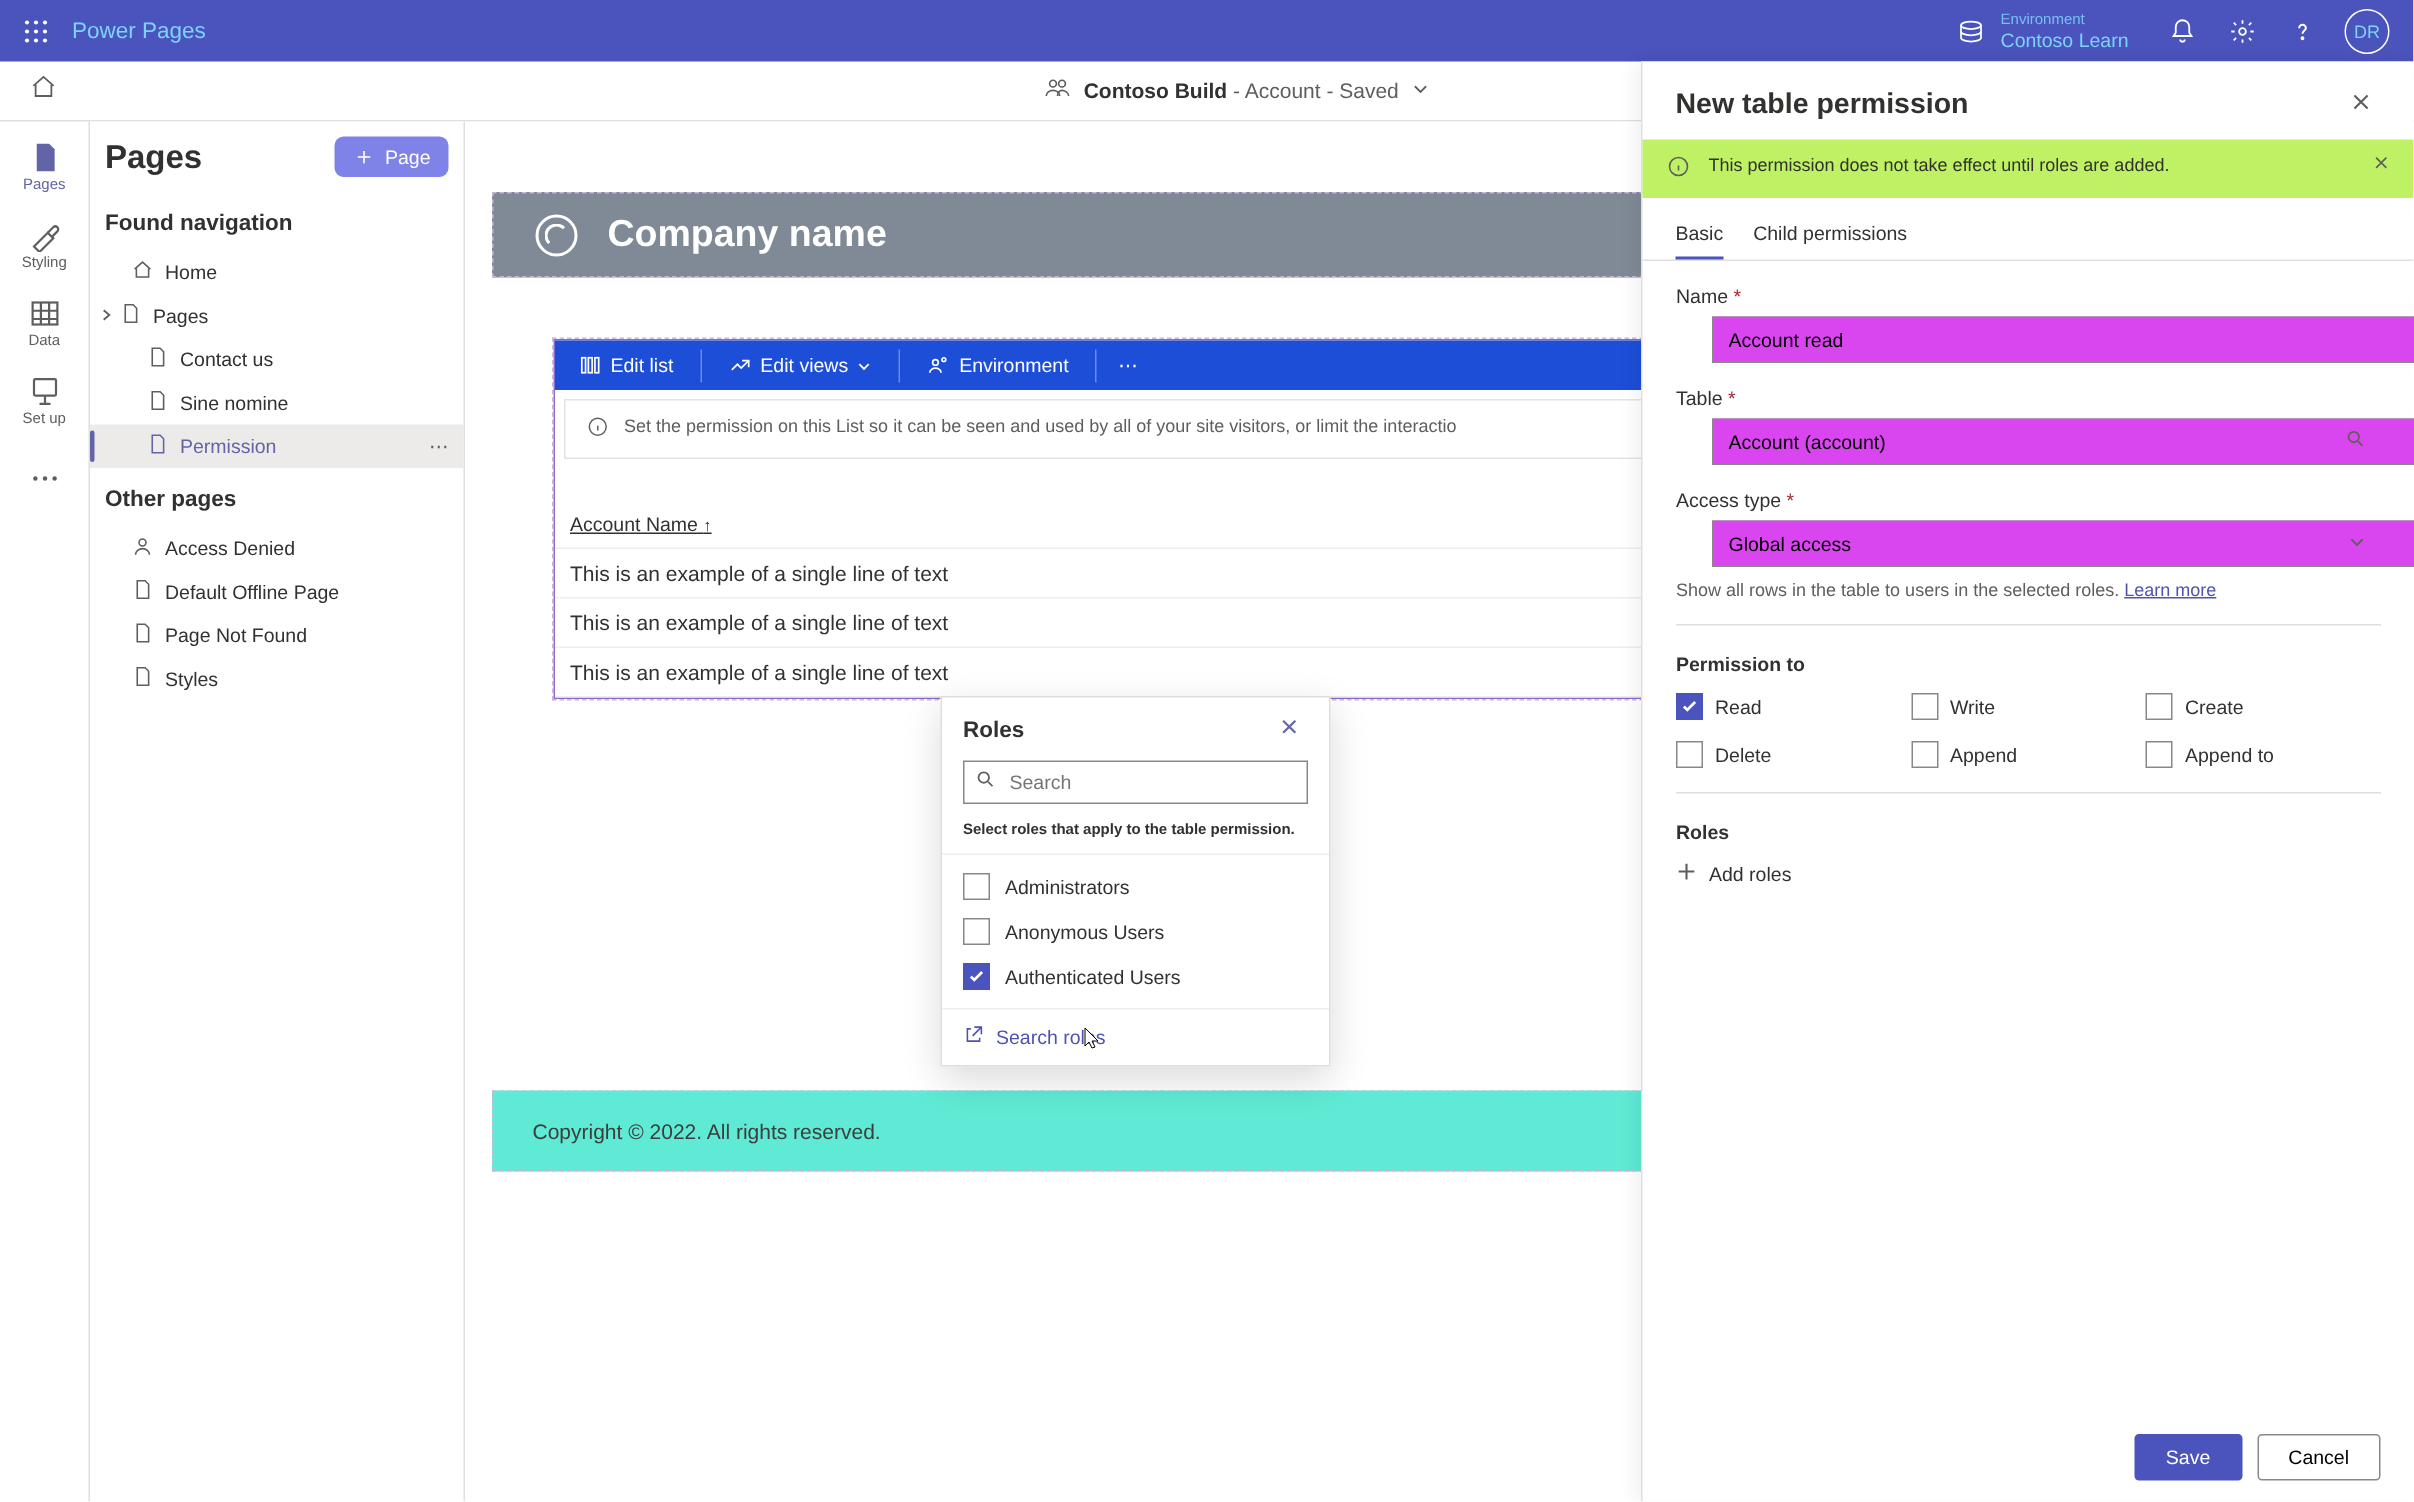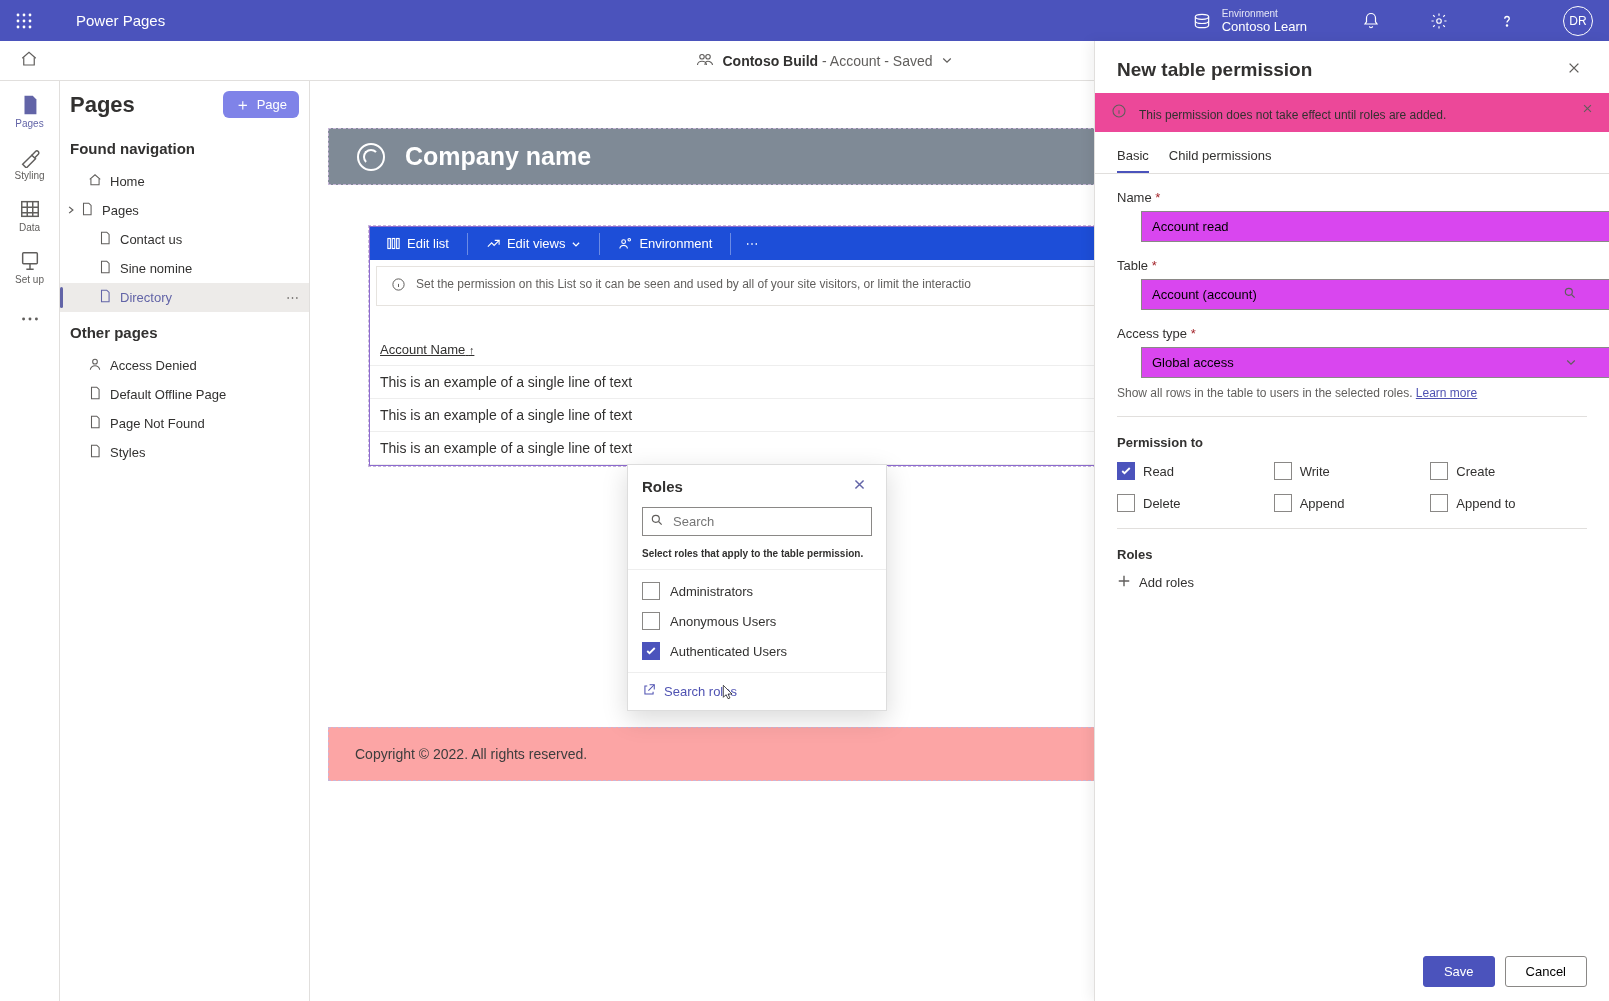--- a/index.html
+++ b/index.html
@@ -13,21 +13,21 @@
     --text-muted: #605e5c;
     --bg-subtle: #f3f2f1;
     --bg-page: #faf9f8;
     --header-bg: #7f8a96;
     --link: #4f52b2;
   }
   * { box-sizing: border-box; font-family: "Segoe UI", Arial, sans-serif; }
   body { margin:0; height:1001px; width:1609px; overflow:hidden; color:var(--text); background:#fff; position:relative;}
   
   
-  .topbar { background: var(--brand); color:#ffffff; height:41px; display:flex; align-items:center; padding:0 8px;gap:28px; }
+  .topbar { background: var(--brand); color:#7dd3fc; height:41px; display:flex; align-items:center; padding:0 8px; }
   .topbar .waffle { width:32px; height:32px; display:flex; align-items:center; justify-content:center; border-radius:4px;}
   .topbar .title { font-size:15px; margin-left:8px;}
   .topbar .spacer { flex:1;}
   .env { display:flex; align-items:center; gap:8px; margin-right:16px;}
   .env-icon { width:24px; height:24px; display:flex; align-items:center; justify-content:center;}
   .env-text .lbl { font-size:10px; opacity:.85;}
   .env-text .val { font-size:13px;}
   .topbar .icon-btn { width:40px; height:40px; display:flex; align-items:center; justify-content:center;}
   .avatar { width:30px; height:30px; border-radius:50%; border:1.5px solid #fff; display:flex; align-items:center; justify-content:center; font-size:12px; margin:0 8px;}
   
@@ -110,28 +110,28 @@
   .tb-btn { background:transparent; color:#fff; border:none; padding:6px 12px; font-size:13px; display:flex; align-items:center; gap:6px; border-radius:3px;}
   .tb-sep{ width:1px; height:22px; background:rgba(255,255,255,.35); margin:0 2px;}
   .tb-btn.more{ padding:6px 8px;}
   .perm-hint { padding:10px 14px; display:flex; gap:10px; align-items:flex-start; background:#fff; margin:6px; border:1px solid #e6e3df; font-size:12px; color:var(--text-muted);}
   .grid { width:100%; margin-top:28px; border-collapse:collapse;}
   .grid th, .grid td { text-align:left; padding:8px 10px; font-size:14px; border-bottom:1px solid #eee;}
   .grid th { font-weight:400; font-size:13px;}
   .grid th .sort{ font-size:11px;}
   .grid th a{ color:var(--text); text-decoration:underline;}
   
-  .footer { margin-top:260px; background:#fca5a5; padding:18px 26px; border:1px dashed #c7b6d8; font-size:14px; color:#3d3d3d;}
+  .footer { margin-top:260px; background:#5eead4; padding:18px 26px; border:1px dashed #c7b6d8; font-size:14px; color:#3d3d3d;}
   
   
   .right-panel { position:absolute; top:41px; right:0; bottom:0; width:515px; background:#fff; border-left:1px solid var(--border); display:flex; flex-direction:column; box-shadow:-4px 0 12px rgba(0,0,0,.06);}
   .rp-header { display:flex; align-items:center; justify-content:space-between; padding:18px 22px 12px;}
   .rp-header h3{ margin:0; font-size:19px; font-weight:600;}
   .rp-close { background:none; border:none; color:var(--text-muted); font-size:16px;}
-  .rp-info { background:#ec4899; padding:10px 16px; display:flex; align-items:flex-end; gap:12px; font-size:12px; color:var(--text); position:relative;}
+  .rp-info { background:#bef264; padding:10px 16px; display:flex; align-items:flex-start; gap:12px; font-size:12px; color:var(--text); position:relative;}
   .rp-info .close-info{ position:absolute; right:10px; top:8px; color:var(--text-muted); background:none; border:none;}
   .rp-tabs { display:flex; gap:20px; padding:8px 22px 0; border-bottom:1px solid var(--border);}
   .rp-tab { font-size:13px; padding:8px 0; color:var(--text); border-bottom:2px solid transparent;}
   .rp-tab.active { border-bottom-color: var(--brand); color:var(--text); font-weight:400;}
   .rp-body { padding:16px 22px; overflow:auto; flex:1;}
   .field { margin-bottom:16px;}
   .field label { font-size:13px; display:block; margin-bottom:6px;}
   .req { color:#a4262c;}
   .txt-input, .select-input { width:100%; border:1px solid var(--border-dark); padding:7px 10px; font-size:13px; background:#d946ef;margin-left:24px;}
   .select-wrap{ position:relative;}
@@ -321,21 +321,21 @@
       <li style="padding-left:38px">
         <span class="pg-icon"><svg viewBox="0 0 24 24" width="14" height="14" fill="none" stroke="currentColor" stroke-width="1.8">
               <path d="M6 2h9l4 4v16H6z"></path>
             </svg></span>
         <span>Sine nomine</span>
       </li>
       <li class="active" style="padding-left:38px">
         <span class="pg-icon"><svg viewBox="0 0 24 24" width="14" height="14" fill="none" stroke="currentColor" stroke-width="1.8">
               <path d="M6 2h9l4 4v16H6z"></path>
             </svg></span>
-        <span>Directory</span>
+        <span>Permission</span>
         <span class="dots">⋯</span>
       </li>
     </ul>
     <div class="nav-section-title">Other pages</div>
     <ul class="tree">
       <li>
         <span class="pg-icon"><svg viewBox="0 0 24 24" width="14" height="14" fill="none" stroke="currentColor" stroke-width="1.8">
               <circle cx="12" cy="8" r="4"></circle>
               <path d="M4 22c0-4 4-7 8-7s8 3 8 7"></path>
             </svg></span>

